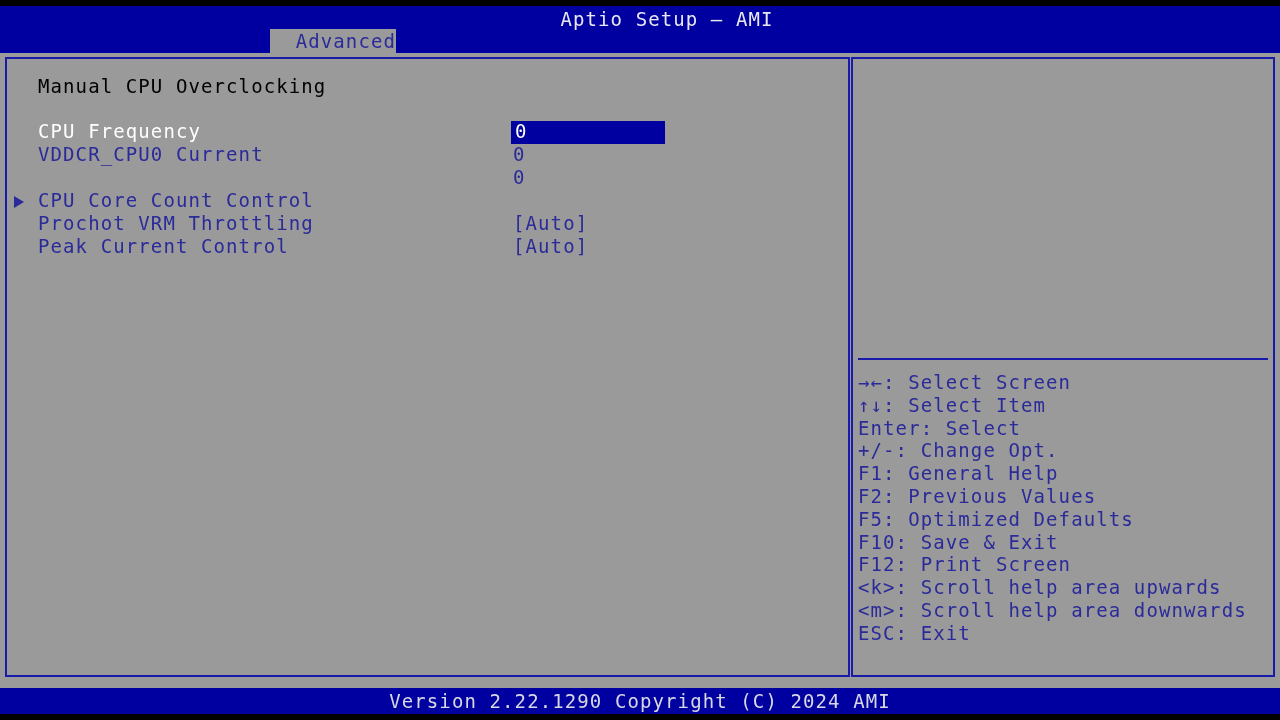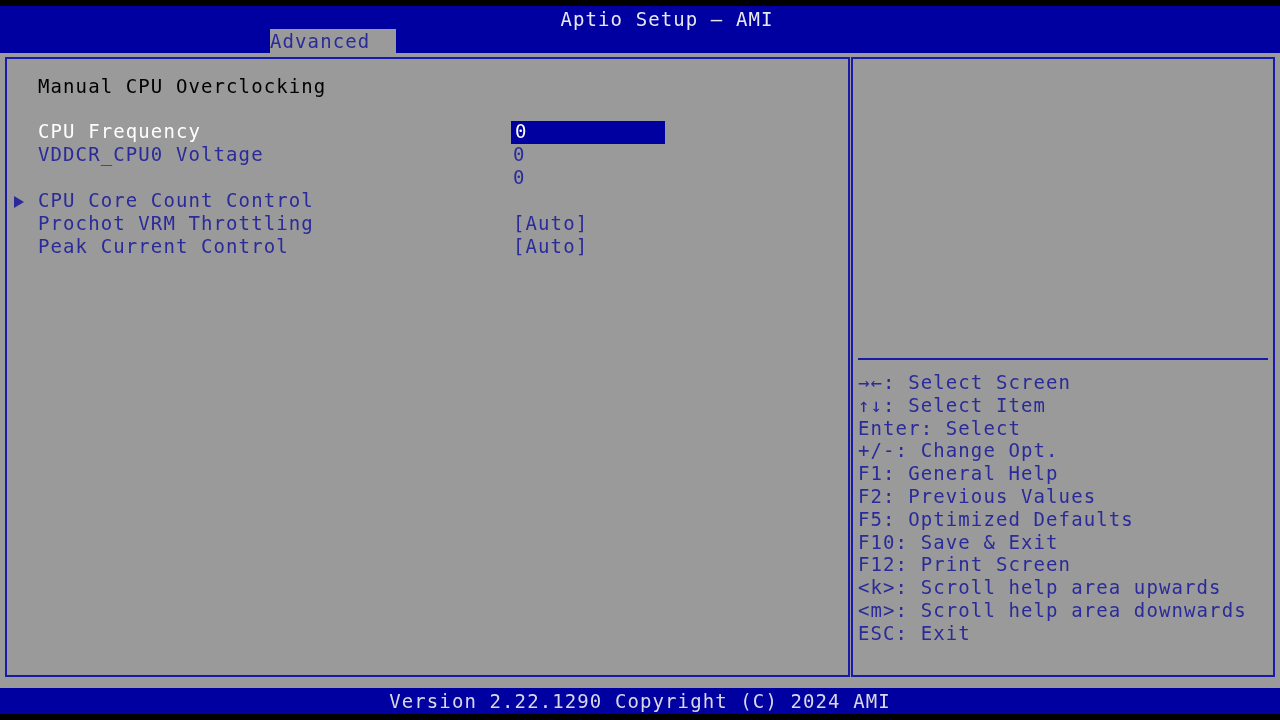--- a/index.html
+++ b/index.html
@@ -47,21 +47,21 @@
 
   
   .tab {
     position: absolute;
     left: 270px; top: 29px;
     width: 126px; height: 24px;
     background: #9a9a9a;
     color: #2a2a9a;
     font-size: 19px;
     line-height: 24px;
-    text-align: left;
+    text-align: right;
     letter-spacing: 1.1px;
     white-space: pre;
   }
 
   
   .body-area {
     position: absolute;
     left: 0; top: 53px;
     width: 1280px; height: 635px;
     background: #9a9a9a;
@@ -216,21 +216,21 @@
   <div class="panel-right"></div>
 
   <div class="section-heading">Manual CPU Overclocking</div>
 
   <div class="menu-list" id="menu-list">
       <div class="menu-row active valuehl">
         <div class="row-label">CPU Frequency</div>
         <div class="row-value">0</div>
       </div>
       <div class="menu-row">
-        <div class="row-label">VDDCR_CPU0 Voltage</div>
+        <div class="row-label">VDDCR_CPU0 Current</div>
         <div class="row-value">0</div>
       </div>
       <div class="menu-row">
         <div class="row-value">0</div>
       </div>
       <div class="menu-row">
         <div class="row-marker"></div>
         <div class="row-label">CPU Core Count Control</div>
       </div>
       <div class="menu-row">

